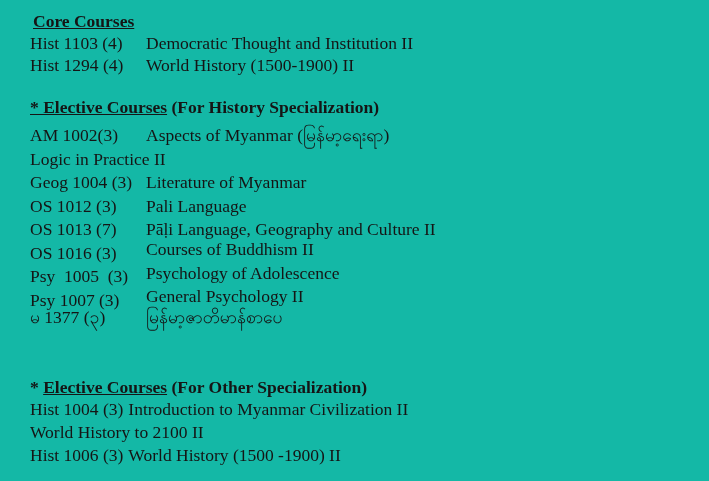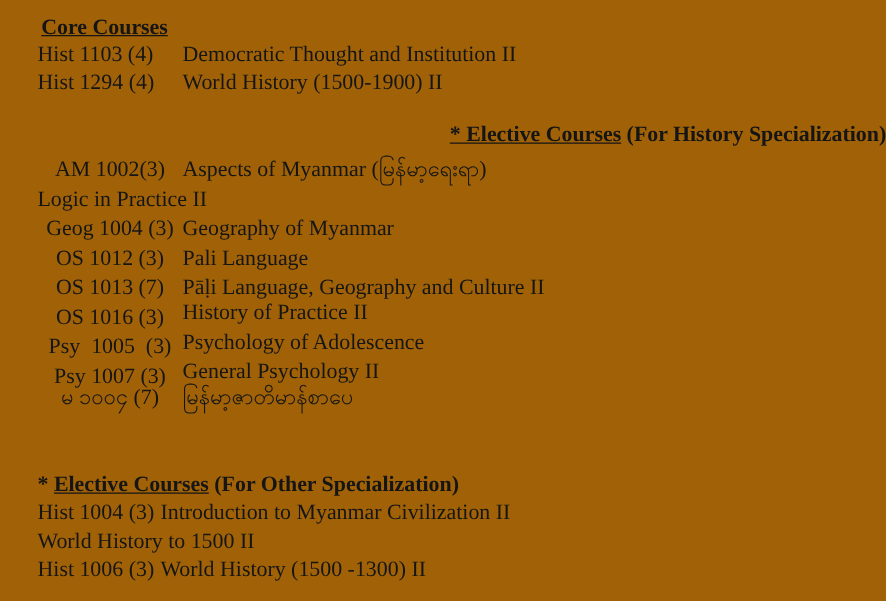--- a/index.html
+++ b/index.html
@@ -6,21 +6,21 @@
     margin: 0;
     padding: 0;
     background: #ffffff;
   }
   .doc {
     position: relative;
     width: 709px;
     height: 481px;
     box-sizing: border-box;
     padding: 10px 0 0 30px;
-    background: #a16207;
+    background: #14b8a6;
     color: #151515;
     font-family: "Liberation Serif", "DejaVu Serif", "DejaVu Sans", serif;
     font-size: 17.5px;
     overflow: hidden;
   }
   .heading {
     font-size: 17.5px;
     font-weight: bold;
     line-height: 22px;
     margin: 0;
@@ -29,23 +29,23 @@
   .heading .ul { text-decoration: underline; }
   #sec1 .heading { margin-left: 3px; }
   .row { display: flex; align-items: baseline; }
   .code {
     flex: none;
     width: 116px;
     white-space: pre;
   }
   .title { white-space: pre; }
   #sec1 .row { line-height: 22px; }
-  #sec2 .heading { margin-top: 20px; text-align: right; }
+  #sec2 .heading { margin-top: 20px; }
   #sec2 .rows { margin-top: 6px; }
-  #sec2 .row { line-height: 23.5px; text-align: center; }
+  #sec2 .row { line-height: 23.5px; }
   #sec2 .row:nth-child(6) .title { position: relative; top: -4px; }
   #sec2 .row:nth-child(7) .title { position: relative; top: -3px; }
   #sec2 .row:nth-child(8) .title { position: relative; top: -4px; }
   #sec2 .row:nth-child(9) { margin-top: -6px; }
   #sec3 .heading { margin-top: 46px; }
   #sec3 .row { line-height: 23px; }
   #sec3 .code { width: auto; padding-right: 5px; }
 </style>
 </head>
 <body>
@@ -71,59 +71,59 @@
     <div class="rows">
       <div class="row">
         <span class="code">AM 1002(3)</span>
         <span class="title">Aspects of Myanmar (မြန်မာ့ရေးရာ)</span>
       </div>
       <div class="row">
         <span class="title">Logic in Practice II</span>
       </div>
       <div class="row">
         <span class="code">Geog 1004 (3)</span>
-        <span class="title">Geography of Myanmar</span>
+        <span class="title">Literature of Myanmar</span>
       </div>
       <div class="row">
         <span class="code">OS 1012 (3)</span>
         <span class="title">Pali Language</span>
       </div>
       <div class="row">
         <span class="code">OS 1013 (7)</span>
         <span class="title">Pāḷi Language, Geography and Culture II</span>
       </div>
       <div class="row">
         <span class="code">OS 1016 (3)</span>
-        <span class="title">History of Practice II</span>
+        <span class="title">Courses of Buddhism II</span>
       </div>
       <div class="row">
         <span class="code">Psy  1005  (3)</span>
         <span class="title">Psychology of Adolescence</span>
       </div>
       <div class="row">
         <span class="code">Psy 1007 (3)</span>
         <span class="title">General Psychology II</span>
       </div>
       <div class="row">
-        <span class="code">မ ၁၀၀၄ (7)</span>
+        <span class="code">မ 1377 (၃)</span>
         <span class="title">မြန်မာ့ဇာတိမာန်စာပေ</span>
       </div>
     </div>
   </section>
 
   <section id="sec3">
     <h2 class="heading"><span class="pre">* </span><span class="ul">Elective Courses</span><span class="post"> (For Other Specialization)</span></h2>
     <div class="rows">
       <div class="row">
         <span class="code">Hist 1004 (3)</span>
         <span class="title">Introduction to Myanmar Civilization II</span>
       </div>
       <div class="row">
-        <span class="title">World History to 1500 II</span>
+        <span class="title">World History to 2100 II</span>
       </div>
       <div class="row">
         <span class="code">Hist 1006 (3)</span>
-        <span class="title">World History (1500 -1300) II</span>
+        <span class="title">World History (1500 -1900) II</span>
       </div>
     </div>
   </section>
 
 </div>
 
 </body></html>

